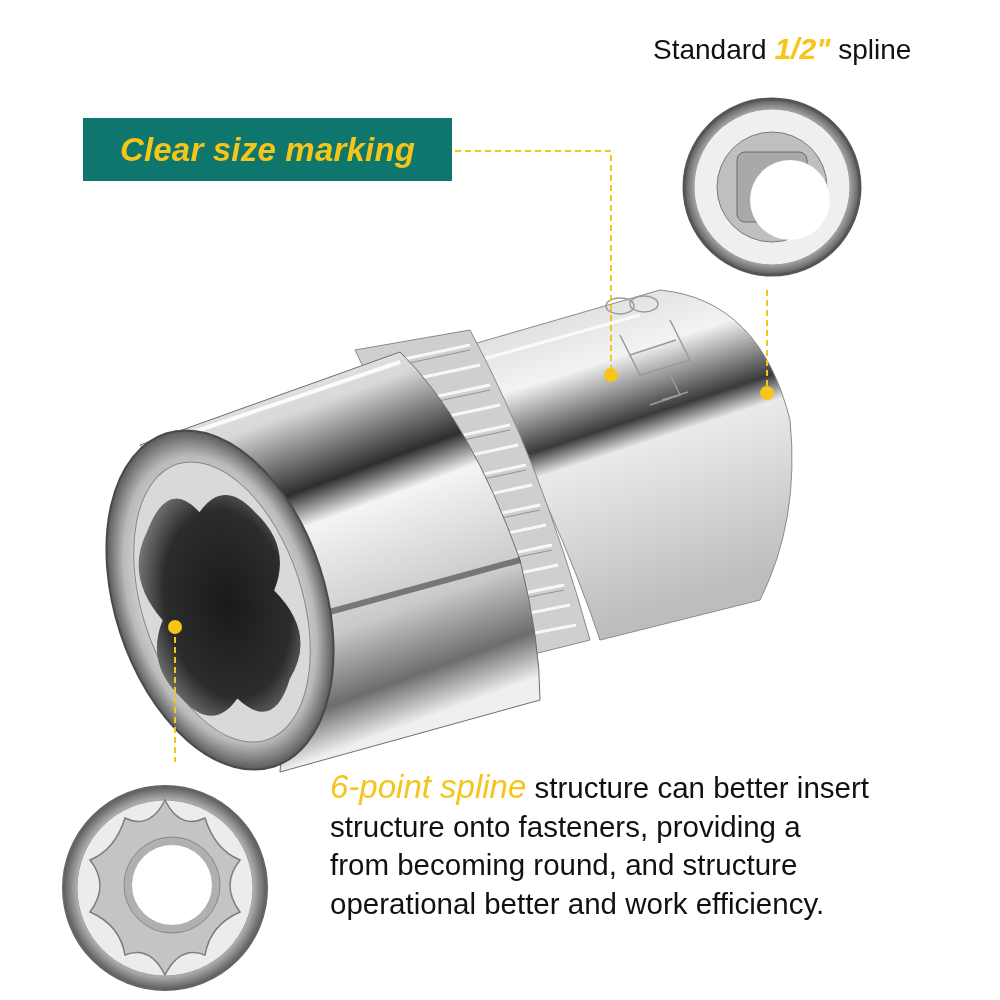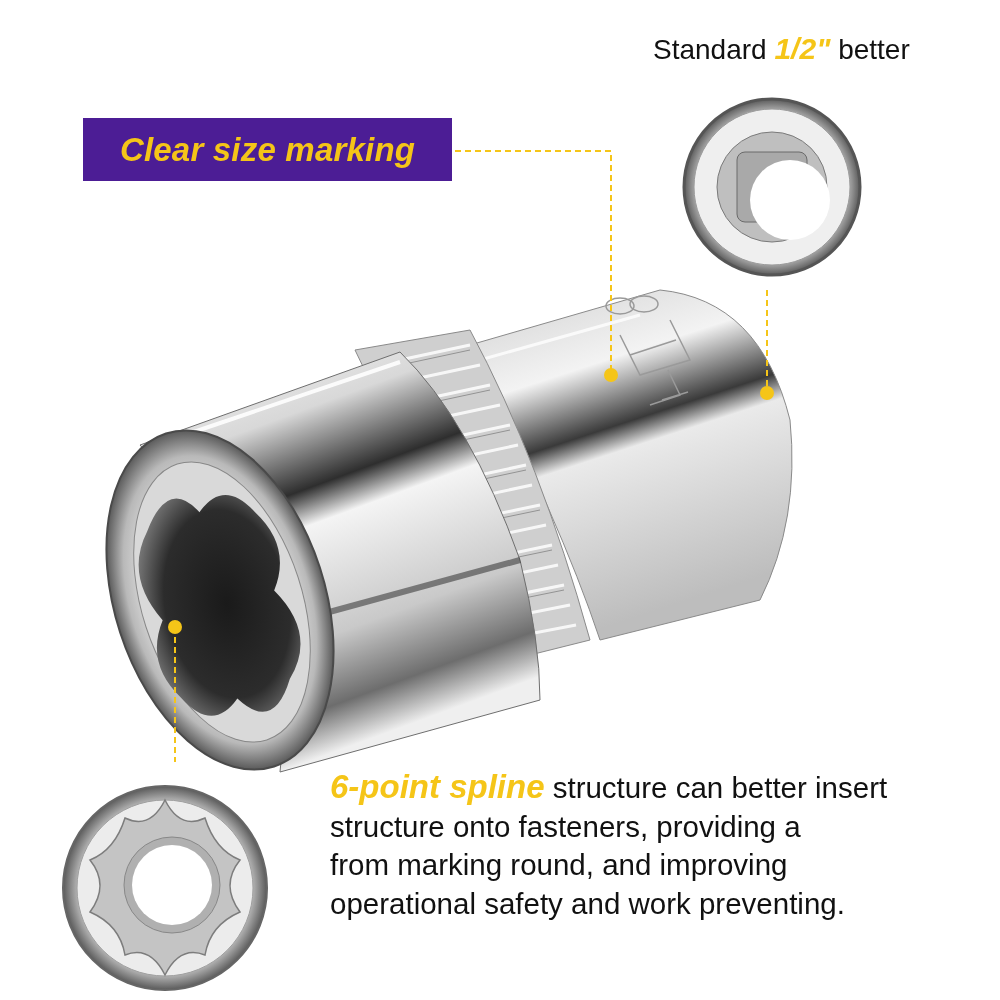--- a/index.html
+++ b/index.html
@@ -1,26 +1,26 @@
 <!DOCTYPE html>
 <html><head>
 <meta charset="utf-8">
 <style>
   html, body { margin:0; padding:0; background:#ffffff; }
   body { width:1000px; height:1000px; position:relative; overflow:hidden; font-family:"Liberation Sans", sans-serif; }
   .abs { position:absolute; }
   .label-box {
-    left:83px; top:118px; width:369px; height:63px; background:#4c1d95;
+    left:83px; top:118px; width:369px; height:63px; background:#0f766e;
     display:flex; align-items:center; justify-content:center;
   }
   .label-box span { color:#f5c518; font-weight:bold; font-style:italic; font-size:33px; letter-spacing:0.2px; }
   .drive-caption { left:653px; top:32px; font-size:28px; color:#111; white-space:nowrap; }
   .drive-caption .accent { color:#f5c518; font-weight:bold; font-style:italic; font-size:30px; }
   .desc { left:330px; top:768px; width:640px; font-size:29.5px; line-height:38.5px; color:#111; }
-  .desc .accent { color:#f5c518; font-weight:bold; font-style:italic; font-size:33px; }
+  .desc .accent { color:#f5c518; font-weight:normal; font-style:italic; font-size:33px; }
   .desc .line { display:block; white-space:nowrap; }
   svg { position:absolute; left:0; top:0; }
 </style>
 </head>
 <body>
 
 <svg width="1000" height="1000" viewBox="0 0 1000 1000">
   <defs>
     <linearGradient id="bodyGrad" x1="0" y1="0" x2="0.35" y2="1">
       <stop offset="0" stop-color="#fafafa"></stop>
@@ -132,21 +132,21 @@
   </g>
 </svg>
 
 <div class="abs label-box">
   <span>Clear size marking</span>
 </div>
 
 <div class="abs drive-caption">
   <span>Standard</span>
   <span class="accent">1/2"</span>
-  <span>better</span>
+  <span>spline</span>
 </div>
 
 <div class="abs desc">
   <span class="line"><span class="accent">6-point spline</span><span> structure can better insert</span></span>
   <span class="line">structure onto fasteners, providing a</span>
-  <span class="line">from marking round, and improving</span>
-  <span class="line">operational safety and work preventing.</span>
+  <span class="line">from becoming round, and structure</span>
+  <span class="line">operational better and work efficiency.</span>
 </div>
 
 </body></html>

